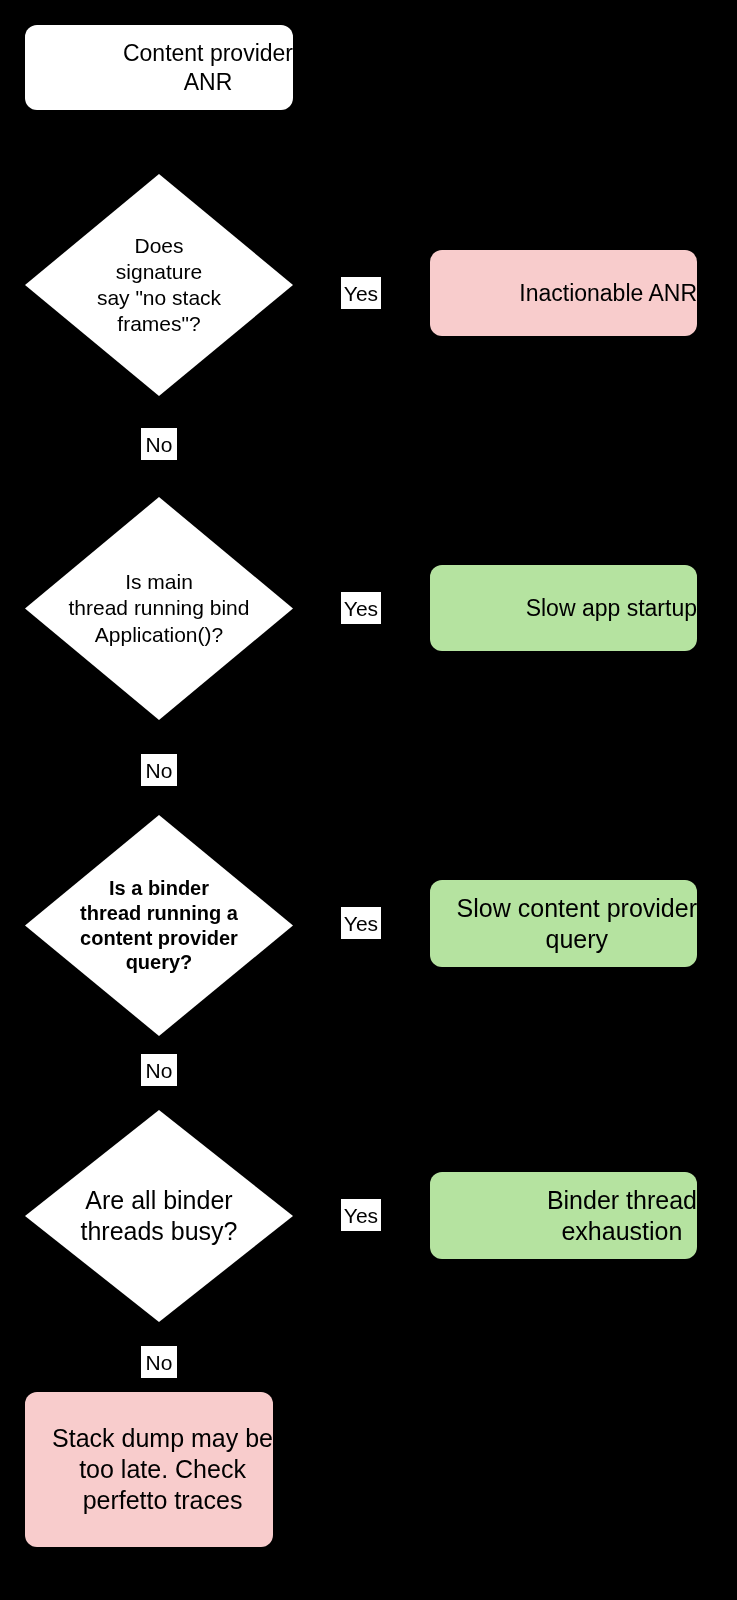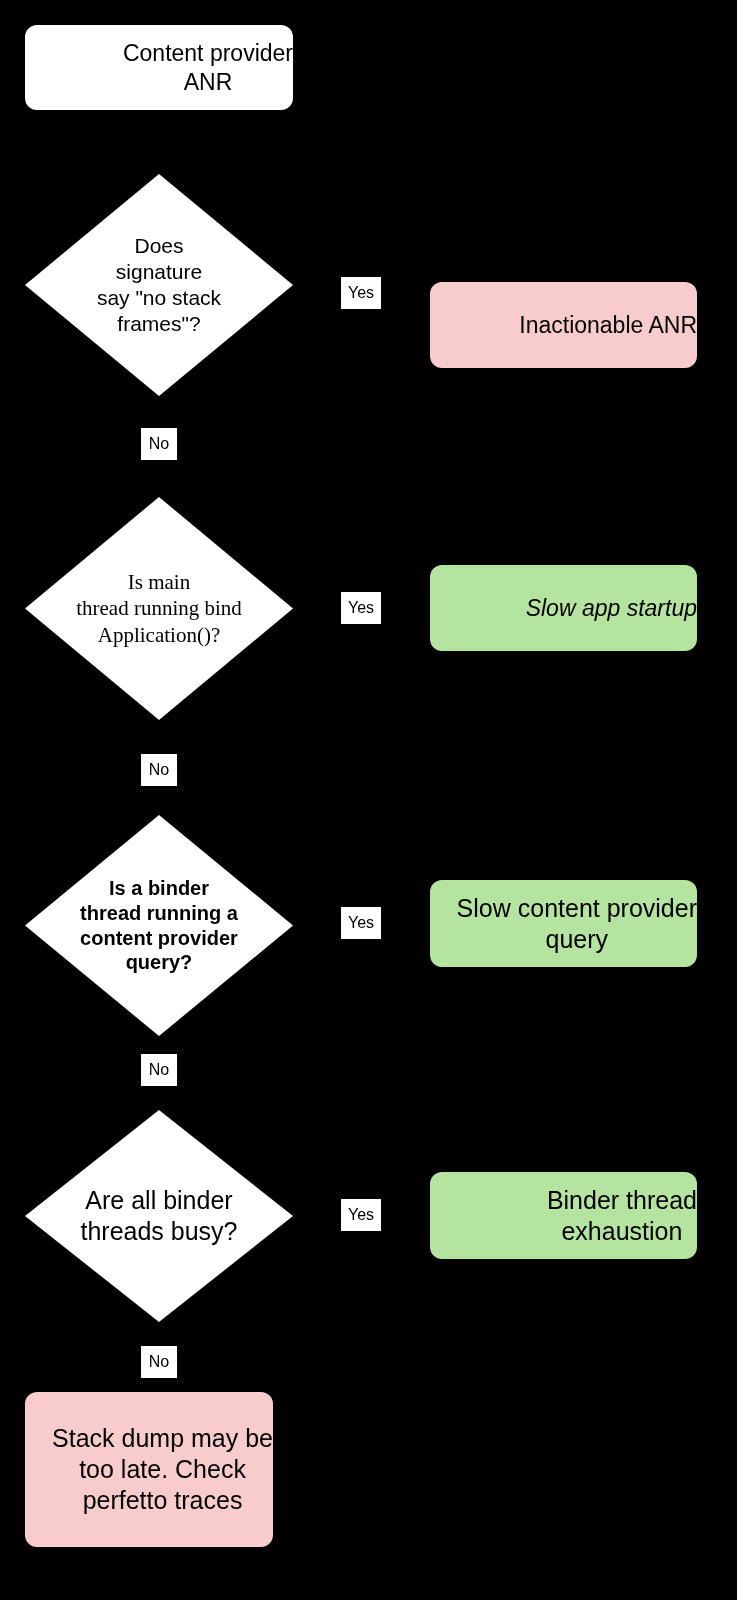--- a/index.html
+++ b/index.html
@@ -22,21 +22,21 @@
   
   .diamond{background:transparent;}
   .diamond .shape{position:absolute;inset:0;background:#ffffff;
      -webkit-clip-path:polygon(50% 0,100% 50%,50% 100%,0 50%);
              clip-path:polygon(50% 0,100% 50%,50% 100%,0 50%);}
   .diamond .dtext{position:relative;z-index:2;width:118%;}
 
   
   .elabel{position:absolute;background:#ffffff;color:#000;
           display:flex;align-items:center;justify-content:center;
-          font-size:16px;line-height:1;box-sizing:border-box;}
+          font-size:21px;line-height:1;box-sizing:border-box;}
 
   .t20{font-size:20px;font-weight:bold;}
   .t21{font-size:21px;}
   .t22{font-size:25px;}
   .t23{font-size:23px;}
 </style>
 </head>
 <body>
 
 <div id="canvas">
@@ -74,36 +74,36 @@
     <div class="shape"></div>
     <span class="dtext">Does<br>signature<br>say "no stack<br>frames"?</span>
   </div>
   <div class="elabel" style="left:341px;top:277px;width:40px;height:32px;">
     <span>Yes</span>
   </div>
   <div class="elabel" style="left:141px;top:428px;width:36px;height:32px;">
     <span>No</span>
   </div>
 
-  <div class="node box pink t23" style="left:430px;top:250px;width:267px;height:86px;margin-top:32px;">
+  <div class="node box pink t23" style="left:430px;top:250px;width:267px;height:86px;">
     <span>Inactionable ANR</span>
   </div>
 
-  <div class="node diamond t21" style="left:25px;top:497px;width:268px;height:223px;font-family:Liberation Serif, serif;">
+  <div class="node diamond t21" style="left:25px;top:497px;width:268px;height:223px;">
     <div class="shape"></div>
     <span class="dtext">Is main<br>thread running bind<br>Application()?</span>
   </div>
   <div class="elabel" style="left:341px;top:592px;width:40px;height:32px;">
     <span>Yes</span>
   </div>
   <div class="elabel" style="left:141px;top:754px;width:36px;height:32px;">
     <span>No</span>
   </div>
 
-  <div class="node box green t23" style="left:430px;top:565px;width:267px;height:86px;font-style:italic;">
+  <div class="node box green t23" style="left:430px;top:565px;width:267px;height:86px;">
     <span>Slow app startup</span>
   </div>
 
   <div class="node diamond t20" style="left:25px;top:815px;width:268px;height:221px;">
     <div class="shape"></div>
     <span class="dtext">Is a binder<br>thread running a<br>content provider<br>query?</span>
   </div>
   <div class="elabel" style="left:341px;top:907px;width:40px;height:32px;">
     <span>Yes</span>
   </div>

